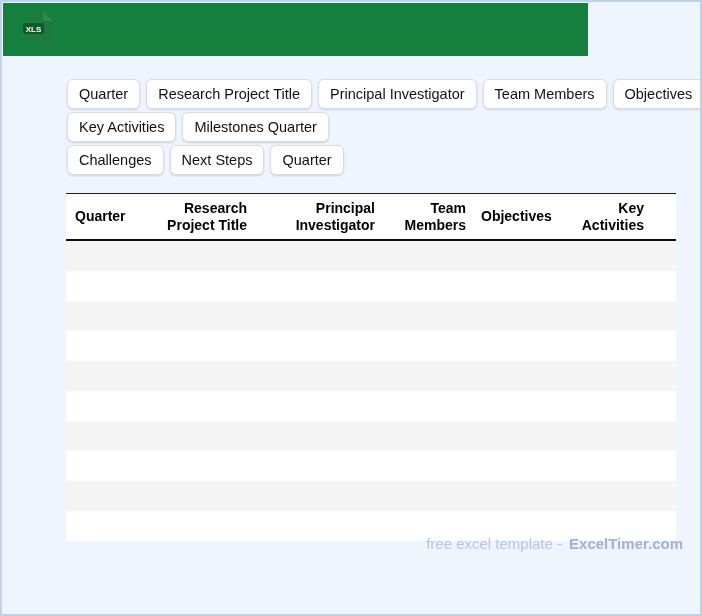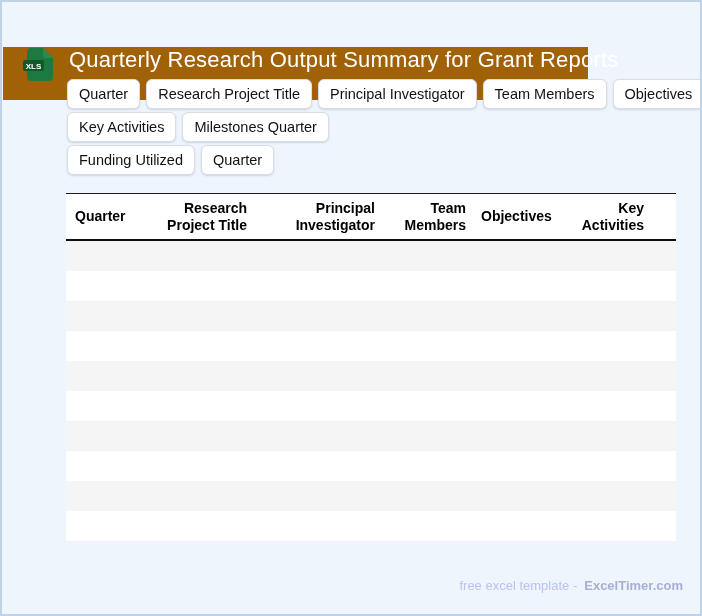--- a/index.html
+++ b/index.html
@@ -14,22 +14,22 @@
     position: absolute; inset: 0;
     border: 2px solid #bed2e8;
     box-sizing: border-box;
     pointer-events: none;
     z-index: 50;
   }
   
   .topbar {
     position: absolute; left: 3px; top: 3px;
     width: 585px; height: 53px;
-    background: #a16207;
-    display: flex;  margin-top: 44px;
+    background: #15803d;
+    display: flex; align-items: center;
   }
   .topbar .file-icon { margin-left: 20px; flex: 0 0 auto; }
   .topbar .title {
     margin-left: 15px;
     color: #ffffff;
     font-size: 22px;
     letter-spacing: .2px;
     white-space: nowrap;
   }
   
@@ -70,22 +70,22 @@
   .th:nth-child(2) { width: 115px; text-align: right; padding-right: 14px; }
   .th:nth-child(3) { width: 128px; text-align: right; padding-right: 14px; }
   .th:nth-child(4) { width: 92px;  text-align: right; padding-right: 15px; }
   .th:nth-child(5) { width: 90px;  text-align: left; }
   .th:nth-child(6) { width: 105px; text-align: right; padding-right: 32px; }
   .tr { height: 30px; }
   .tr.odd  { background: #f5f5f5; }
   .tr.even { background: #ffffff; }
   
   .footer {
-    position: absolute; right: 19px; top: 578px;
-    font-size: 13px;
+    position: absolute; right: 19px; top: 535px;
+    font-size: 15px;
     color: #b7c4ef;
     white-space: nowrap;
   }
   .footer .brand {
     font-weight: bold;
     color: #a5b0d4;
     margin-left: 7px;
     text-decoration: none;
     cursor: pointer;
   }
@@ -97,37 +97,37 @@
 
 <div class="topbar">
   <span class="file-icon">
     <svg width="31" height="35" viewBox="0 0 31 35" aria-hidden="true">
       <path d="M8 1 h12 l10 10 v19 a4 4 0 0 1 -4 4 H8 a4 4 0 0 1 -4 -4 V5 a4 4 0 0 1 4 -4 z" fill="#1d7a3e"></path>
       <path d="M20 1 l10 10 h-8 a2 2 0 0 1 -2 -2 z" fill="#2c8a4f"></path>
       <rect x="0" y="13" width="21" height="11" rx="2" fill="#0e5a28"></rect>
       <text x="10.5" y="21.5" text-anchor="middle" font-family="Liberation Sans, sans-serif" font-size="8" font-weight="bold" fill="#ffffff">XLS</text>
     </svg>
   </span>
-  <span class="title">Quarterly Research Output Summary for Grant Reports</span>
 </div>
 
 <div class="chips">
     <div class="chip-row">
       <button type="button" class="chip">Quarter</button>
       <button type="button" class="chip">Research Project Title</button>
       <button type="button" class="chip">Principal Investigator</button>
       <button type="button" class="chip">Team Members</button>
       <button type="button" class="chip">Objectives</button>
     </div>
     <div class="chip-row">
       <button type="button" class="chip">Key Activities</button>
       <button type="button" class="chip">Milestones Quarter</button>
     </div>
     <div class="chip-row">
-      <button type="button" class="chip">Funding Utilized</button>
+      <button type="button" class="chip">Challenges</button>
+      <button type="button" class="chip">Next Steps</button>
       <button type="button" class="chip">Quarter</button>
     </div>
   </div>
 
 <div class="table">
   <div class="thead">
       <div class="th">Quarter</div>
       <div class="th">Research Project Title</div>
       <div class="th">Principal Investigator</div>
       <div class="th">Team Members</div>

